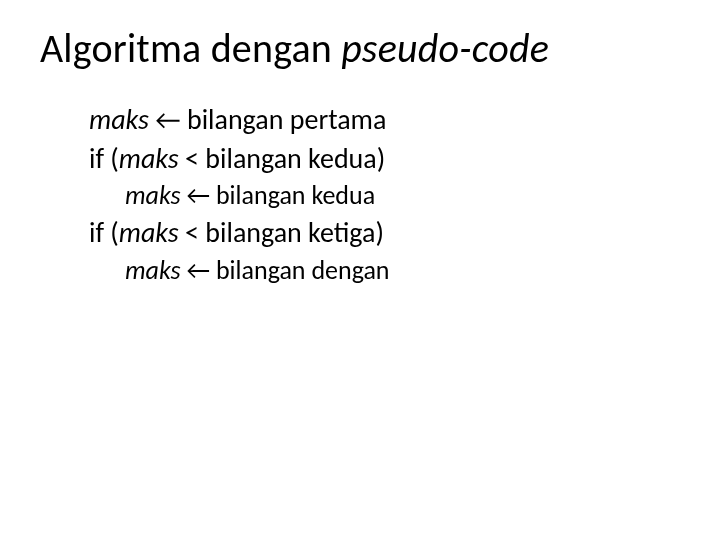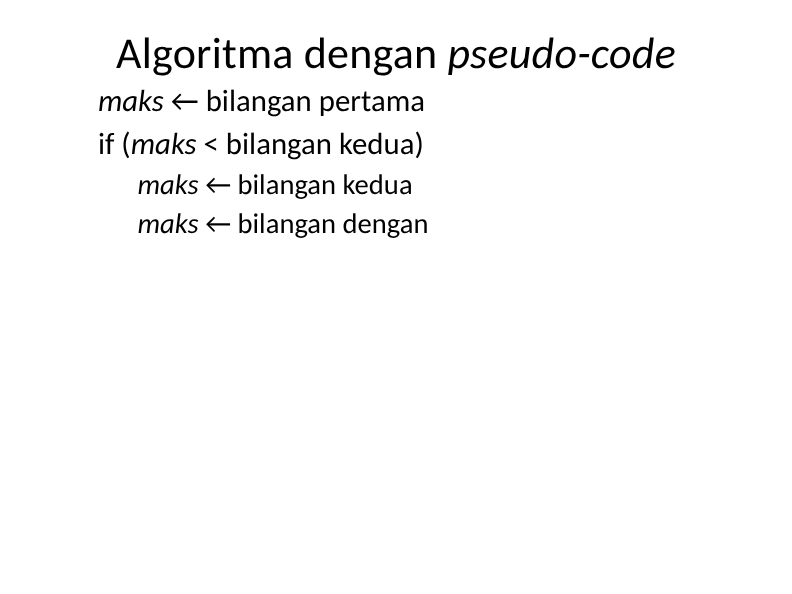--- a/index.html
+++ b/index.html
@@ -8,21 +8,22 @@
     height: 540px;
     background: #ffffff;
     font-family: Calibri, "Segoe UI", Arial, sans-serif;
     color: #000000;
     padding: 24px 40px 0 40px;
     overflow: hidden;
   }
   .title {
     font-size: 40px;
     font-weight: 400;
-    text-align: center;
+    text-align: left;
+    margin-bottom: 28px;
     letter-spacing: 0.2px;
   }
   .italic { font-style: italic; }
   .code-block {
     font-size: 28px;
     line-height: 1.38;
     padding-left: 4px;
     margin-left: 45px;
   }
   .line-l1 { padding-left: 0; }
@@ -42,18 +43,21 @@
   </div>
 
   <div class="line-l1">
     <span>if (</span><span class="italic">maks</span><span> &lt; bilangan kedua)</span>
   </div>
 
   <div class="line-l2">
     <span class="italic">maks</span><span> ← </span><span>bilangan kedua</span>
   </div>
 
+  <div class="line-l1">
+    <span>if (</span><span class="italic">maks</span><span> &lt; bilangan ketiga)</span>
+  </div>
 
   <div class="line-l2">
     <span class="italic">maks</span><span> ← </span><span>bilangan dengan</span>
   </div>
 
 </div>
 
 </body></html>

